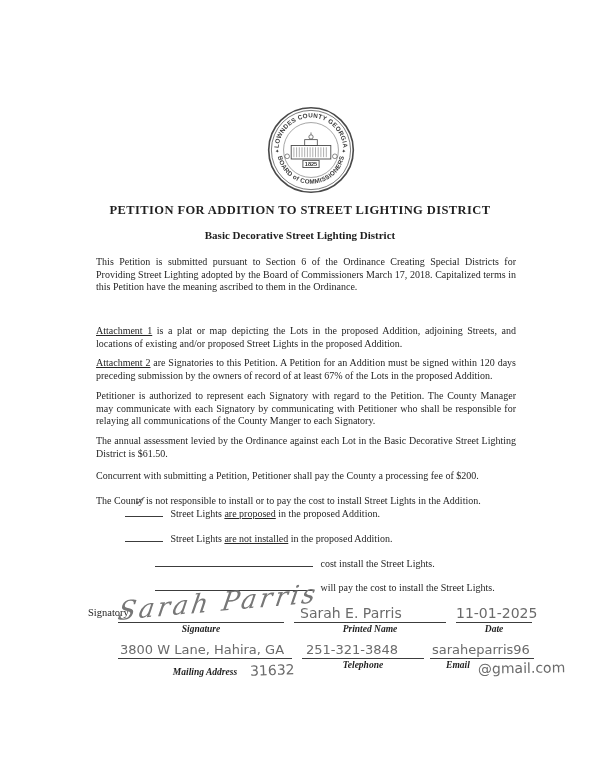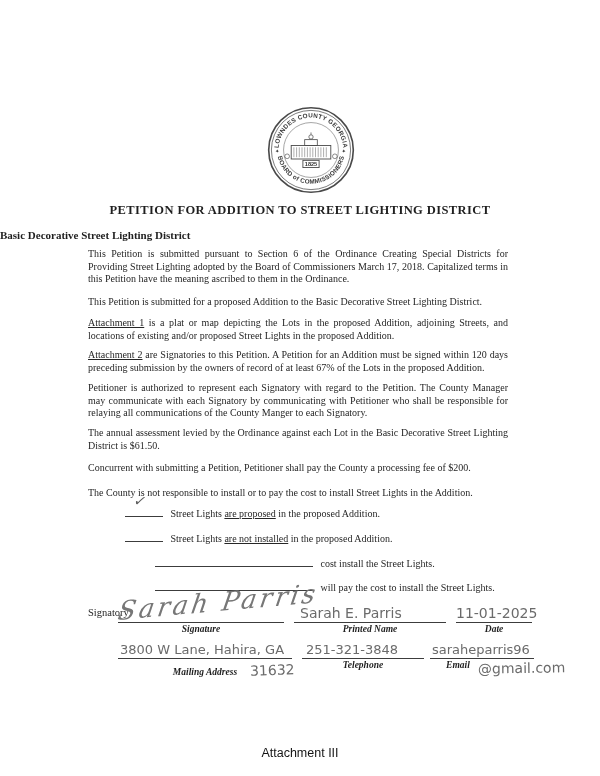--- a/index.html
+++ b/index.html
@@ -10,27 +10,27 @@
 
   
   .seal { position:absolute; left:266px; top:105px; width:90px; height:90px; }
 
   
   .doc-title {
     position:absolute; top:203px; left:0; width:600px; text-align:center;
     font-size:12.5px; font-weight:bold; letter-spacing:0.4px; color:#1f1f1f;
   }
   .doc-subtitle {
-    position:absolute; top:229px; left:0; width:600px; 
+    position:absolute; top:229px; left:0; width:600px; text-align:center;
     font-size:11px; font-weight:bold; color:#1f1f1f;
   }
 
   
   p.doc {
-    position:absolute; left:88px; width:420px; margin:0;
+    position:absolute; left:88px; width:420px; margin:8px;
     font-size:10px; line-height:12.6px; text-align:justify; color:#262626;
   }
   .u { text-decoration:underline; }
 
   
   .opt { position:absolute; font-size:10px; color:#262626; white-space:nowrap; }
   .blank {
     display:inline-block; border-bottom:1px solid #3c3c3c; height:10px;
     vertical-align:baseline; position:relative; margin-right:5px;
   }
@@ -99,21 +99,20 @@
       <circle cx="76.5" cy="57" r="2.6" stroke-width="0.7"></circle>
     </g>
     <rect x="41" y="61.5" width="18" height="8" fill="#ffffff" stroke="#4a4a4a" stroke-width="1"></rect>
     <text x="50" y="68" text-anchor="middle" font-family="Liberation Sans, sans-serif" font-size="6.2" font-weight="bold" fill="#333">1825</text>
   </svg>
 
   <div class="doc-title">PETITION FOR ADDITION TO STREET LIGHTING DISTRICT</div>
   <div class="doc-subtitle">Basic Decorative Street Lighting District</div>
 
   <p class="doc" style="top:248px">This Petition is submitted pursuant to Section 6 of the Ordinance Creating Special Districts for Providing Street Lighting adopted by the Board of Commissioners March 17, 2018. Capitalized terms in this Petition have the meaning ascribed to them in the Ordinance.</p>
-  <p class="doc" style="top:296px">This Petition is submitted for a proposed Addition to the Basic Decorative Street Lighting District.</p>
   <p class="doc" style="top:317px"><span class="u">Attachment 1</span><span> is a plat or map depicting the Lots in the proposed Addition, adjoining Streets, and locations of existing and/or proposed Street Lights in the proposed Addition.</span></p>
   <p class="doc" style="top:349px"><span class="u">Attachment 2</span><span> are Signatories to this Petition. A Petition for an Addition must be signed within 120 days preceding submission by the owners of record of at least 67% of the Lots in the proposed Addition.</span></p>
   <p class="doc" style="top:382px">Petitioner is authorized to represent each Signatory with regard to the Petition. The County Manager may communicate with each Signatory by communicating with Petitioner who shall be responsible for relaying all communications of the County Manger to each Signatory.</p>
   <p class="doc" style="top:427px">The annual assessment levied by the Ordinance against each Lot in the Basic Decorative Street Lighting District is $61.50.</p>
   <p class="doc" style="top:462px">Concurrent with submitting a Petition, Petitioner shall pay the County a processing fee of $200.</p>
   <p class="doc" style="top:487px">The County is not responsible to install or to pay the cost to install Street Lights in the Addition.</p>
 
   <div class="opt" style="left:125px; top:506px">
     <span class="blank short"><span class="mark">✓</span></span>
     <span>Street Lights</span>
@@ -160,15 +159,14 @@
   <div class="cell" style="left:430px; top:634px; width:104px">
     <span class="hand sm" style="left:2px">saraheparris96</span>
   </div>
 
   <span class="flabel" style="left:118px; top:667px; width:174px">Mailing Address</span>
   <span class="hand md loose" style="left:250px; top:662px; transform:rotate(-2deg)">31632</span>
   <span class="flabel" style="left:302px; top:660px; width:122px">Telephone</span>
   <span class="flabel" style="left:438px; top:660px; width:40px">Email</span>
   <span class="hand md loose" style="left:478px; top:660px; transform:rotate(-1deg)">@gmail.com</span>
 
-  <div class="footer">Attachment III</div>
 
 </div>
 
 </body></html>

